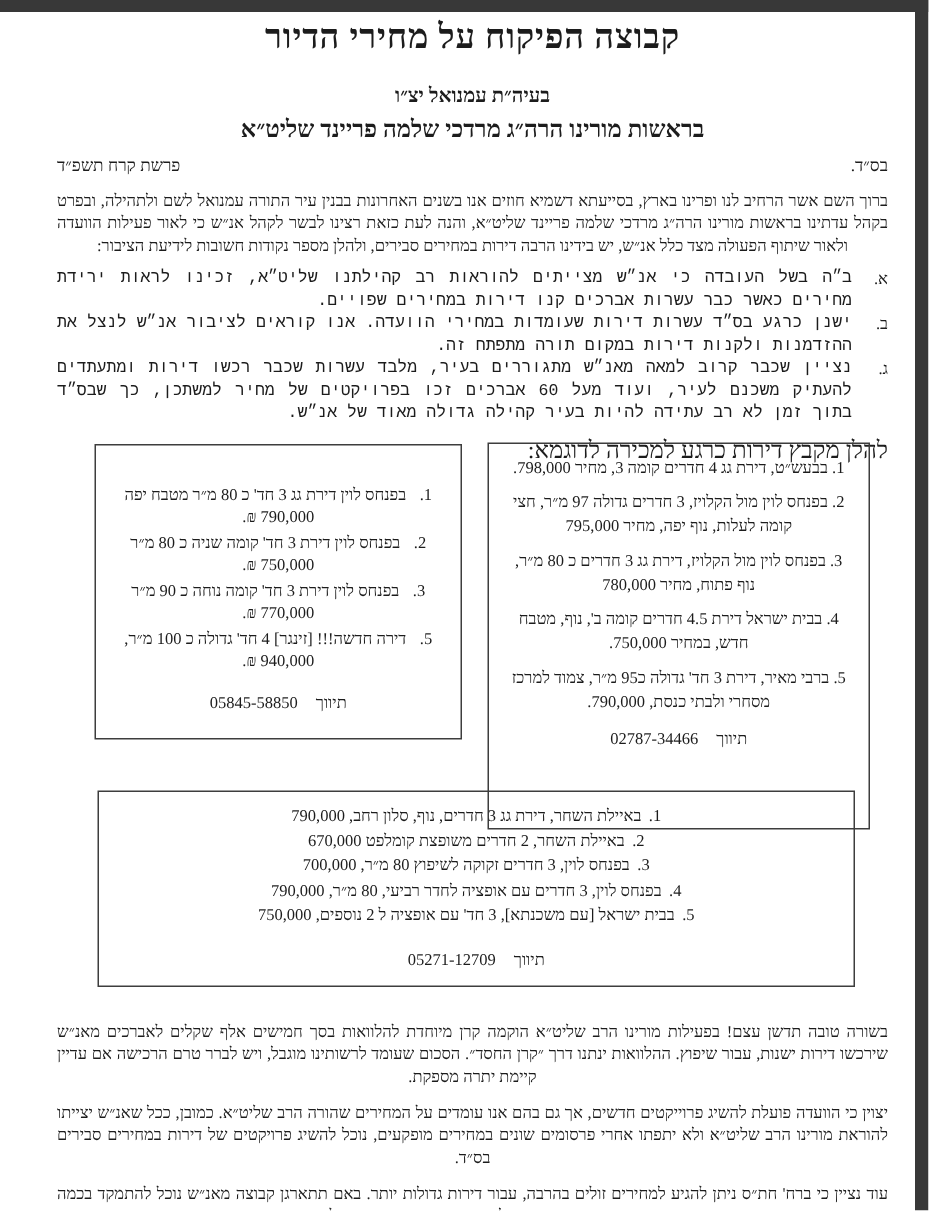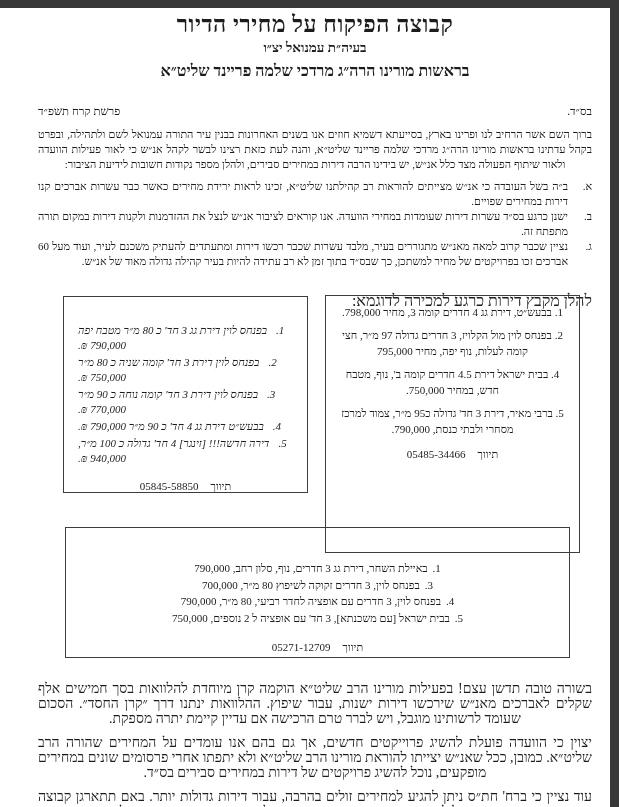--- a/index.html
+++ b/index.html
@@ -6,46 +6,46 @@
   body{
     width:619px;height:807px;background:#ffffff;position:relative;overflow:hidden;
     font-family:"Liberation Serif","DejaVu Serif","DejaVu Sans",serif;
     color:#1c1c1c;direction:rtl;
   }
   .topbar{position:absolute;top:0;left:0;width:619px;height:8px;background:#383838;}
   .rightbar{position:absolute;top:0;right:0;width:9px;height:807px;background:#383838;}
   .sec{position:absolute;left:38px;width:554px;}
   .hdr{top:12px;text-align:center;}
   .title{font-size:23px;font-weight:bold;letter-spacing:.5px;}
-  .city{font-size:13.5px;font-weight:bold;margin-top:2px;}
+  .city{font-size:13.5px;font-weight:bold;margin-top:18px;}
   .rabbi{font-size:16px;font-weight:bold;margin-top:6px;}
   .meta{top:105px;display:flex;justify-content:space-between;font-size:11.5px;}
   .intro{top:127px;margin:0;font-size:11px;line-height:15px;text-align:justify;text-align-last:center;}
   .points{top:179px;font-size:11px;line-height:15px;}
   .point{display:flex;}
   .point .letter{width:16px;flex:0 0 16px;margin-left:8px;}
-  .point .ptext{flex:1;text-align:justify;}
+  .point .ptext{flex:1;text-align:justify;font-family:Liberation Mono, monospace;}
   .listhead{top:292px;font-size:16px;}
   .box{position:absolute;border:1px solid #3d3d3d;box-sizing:border-box;font-size:11px;overflow:hidden;}
   .box p{margin:0;}
   .box-right{left:325px;top:295px;width:255px;height:258px;padding:8px 12px;}
   .box-right .bitem{line-height:16px;margin-bottom:7px;text-align:center;}
   .box-left{left:63px;top:296px;width:245px;height:197px;padding:26px 14px 6px;}
-  .box-left .bitem{line-height:15px;margin-bottom:2px;text-align:left;font-style:italic;}
+  .box-left .bitem{line-height:15px;margin-bottom:2px;text-align:center;}
   .box-left .num{margin-left:9px;}
-  .box-bottom{left:65px;top:527px;width:505px;height:131px;padding:32px 18px 6px;}
+  .box-bottom{left:65px;top:527px;width:505px;height:131px;padding:8px 18px 6px;}
   .box-bottom .bitem{line-height:16.5px;text-align:center;}
   .box-bottom .num{margin-left:5px;}
   .phone{text-align:center;margin-top:10px;line-height:15px;}
   .box-left .phone{margin-top:13px;}
   .box-bottom .phone{margin-top:14px;}
   .phone .plabel{margin-left:12px;}
   .pnum{direction:ltr;unicode-bidi:embed;}
   .closing{top:681px;}
-  .cpar{margin:0 0 9px 0;font-size:14px;line-height:15px;text-align:justify;text-align-last:center;}
+  .cpar{margin:0 0 9px 0;font-size:11px;line-height:15px;text-align:justify;text-align-last:center;}
 </style>
 </head>
 <body>
 
 <div class="topbar"></div>
 <div class="rightbar"></div>
 
 <div class="sec hdr">
   <div class="title">קבוצה הפיקוח על מחירי הדיור</div>
   <div class="city">בעיה״ת עמנואל יצ״ו</div>
@@ -79,51 +79,52 @@
 </div>
 
 <div class="sec listhead">להלן מקבץ דירות כרגע למכירה לדוגמא:</div>
 
 <div class="box box-right">
 
     <p class="bitem"><span class="num">1.</span> <span>בבעש״ט, דירת גג 4 חדרים קומה 3, מחיר 798,000.</span></p>
 
     <p class="bitem"><span class="num">2.</span> <span>בפנחס לוין מול הקלויז, 3 חדרים גדולה 97 מ״ר, חצי קומה לעלות, נוף יפה, מחיר 795,000</span></p>
 
+    <p class="bitem"><span class="num">3.</span> <span>בפנחס לוין מול הקלויז, דירת גג 3 חדרים כ 80 מ״ר, נוף פתוח, מחיר 780,000</span></p>
 
     <p class="bitem"><span class="num">4.</span> <span>בבית ישראל דירת 4.5 חדרים קומה ב', נוף, מטבח חדש, במחיר 750,000.</span></p>
 
     <p class="bitem"><span class="num">5.</span> <span>ברבי מאיר, דירת 3 חד' גדולה כ95 מ״ר, צמוד למרכז מסחרי ולבתי כנסת, 790,000.</span></p>
 
   <div class="phone">
-    <span class="plabel">תיווך</span><span class="pnum">05485-34466</span>
+    <span class="plabel">תיווך</span><span class="pnum">02787-34466</span>
   </div>
 </div>
 
 <div class="box box-left">
 
     <p class="bitem"><span class="num">1.</span><span>בפנחס לוין דירת גג 3 חד' כ 80 מ״ר מטבח יפה 790,000 ₪.</span></p>
 
     <p class="bitem"><span class="num">2.</span><span>בפנחס לוין דירת 3 חד' קומה שניה כ 80 מ״ר 750,000 ₪.</span></p>
 
     <p class="bitem"><span class="num">3.</span><span>בפנחס לוין דירת 3 חד' קומה נוחה כ 90 מ״ר 770,000 ₪.</span></p>
 
-    <p class="bitem"><span class="num">4.</span><span>בבעש״ט דירת גג 4 חד' כ 90 מ״ר 790,000 ₪.</span></p>
 
     <p class="bitem"><span class="num">5.</span><span>דירה חדשה!!! [זינגר] 4 חד' גדולה כ 100 מ״ר, 940,000 ₪.</span></p>
 
   <div class="phone">
     <span class="plabel">תיווך</span><span class="pnum">05845-58850</span>
   </div>
 </div>
 
 <div class="box box-bottom">
 
     <p class="bitem"><span class="num">1.</span><span>באיילת השחר, דירת גג 3 חדרים, נוף, סלון רחב, 790,000</span></p>
 
+    <p class="bitem"><span class="num">2.</span><span>באיילת השחר, 2 חדרים משופצת קומלפט 670,000</span></p>
 
     <p class="bitem"><span class="num">3.</span><span>בפנחס לוין, 3 חדרים זקוקה לשיפוץ 80 מ״ר, 700,000</span></p>
 
     <p class="bitem"><span class="num">4.</span><span>בפנחס לוין, 3 חדרים עם אופציה לחדר רביעי, 80 מ״ר, 790,000</span></p>
 
     <p class="bitem"><span class="num">5.</span><span>בבית ישראל [עם משכנתא], 3 חד' עם אופציה ל 2 נוספים, 750,000</span></p>
 
   <div class="phone">
     <span class="plabel">תיווך</span><span class="pnum">05271-12709</span>
   </div>

